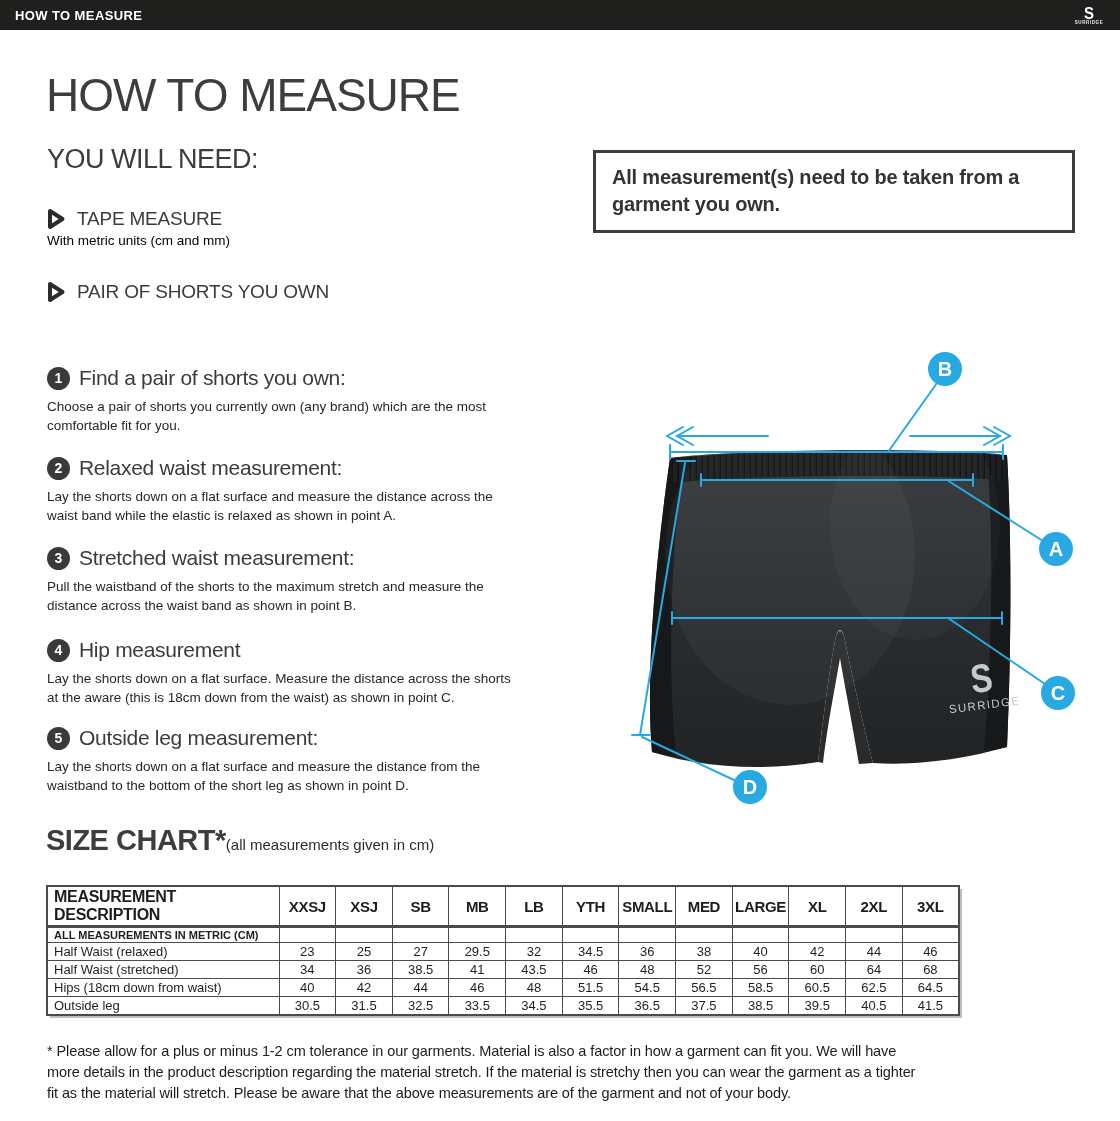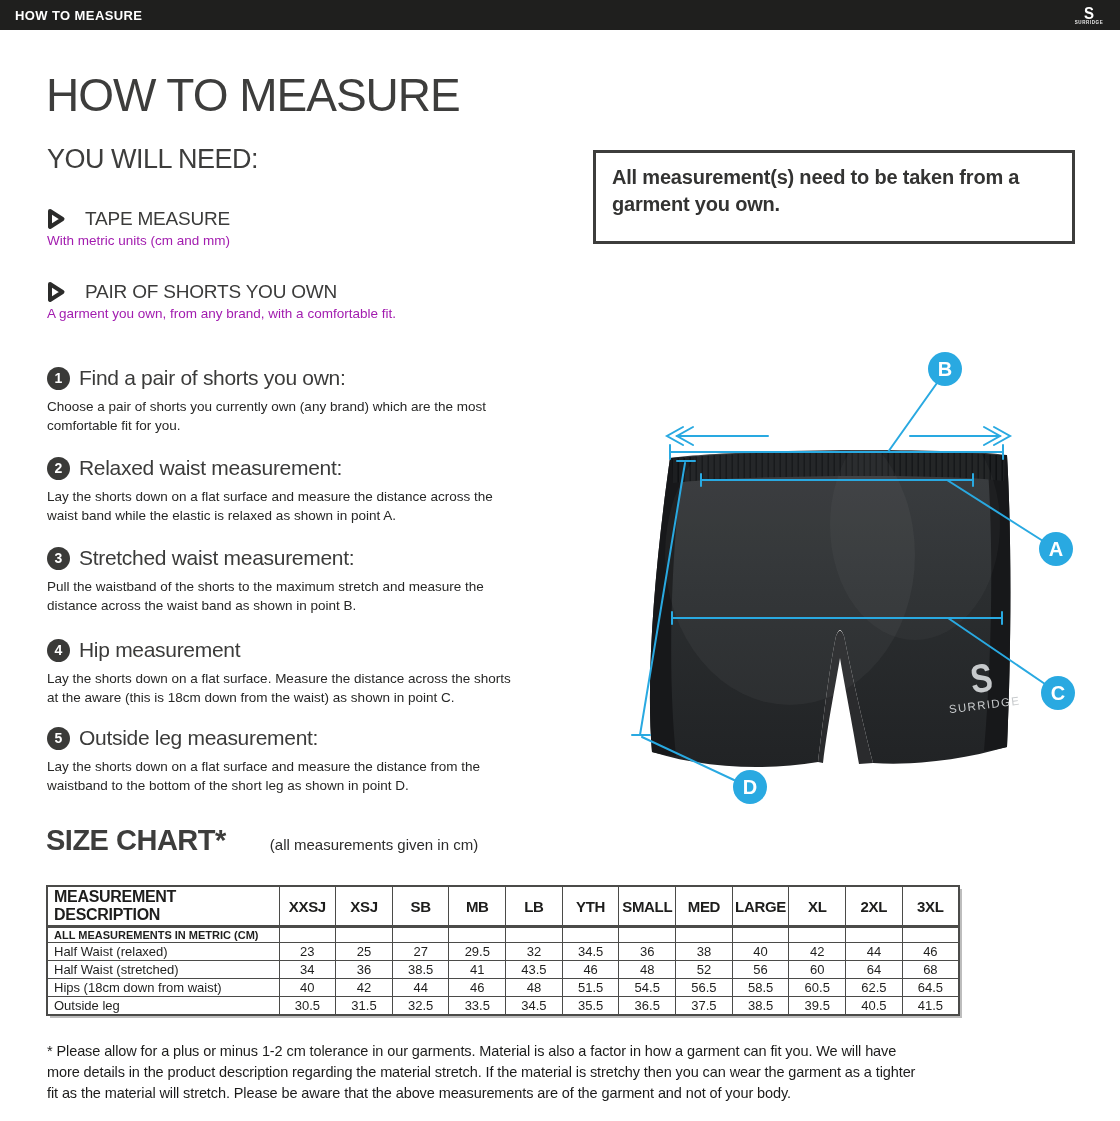--- a/index.html
+++ b/index.html
@@ -11,38 +11,38 @@
   .topbar{position:absolute;left:0;top:0;width:1120px;height:30px;background:#1f1f1e;display:flex;align-items:center;}
   .topbar-title{color:#ffffff;font-size:13px;font-weight:bold;letter-spacing:.4px;padding-left:15px;}
   .topbar-logo{position:absolute;right:10px;top:1px;width:42px;height:28px;display:flex;flex-direction:column;align-items:center;justify-content:center;line-height:1;}
   .topbar-logo .s-glyph{color:#ffffff;font-size:15px;font-weight:bold;transform:scaleY(1.15);}
   .topbar-logo .s-word{color:#e8e8e8;font-size:4.5px;font-weight:bold;letter-spacing:.6px;margin-top:1px;}
   
   .page-title{position:absolute;left:46px;top:68px;font-size:46px;font-weight:400;letter-spacing:-1px;color:#3d3d3c;margin:0;}
   .need-heading{position:absolute;left:47px;top:144px;font-size:27px;font-weight:400;letter-spacing:-.5px;color:#3d3d3c;margin:0;}
   
   .need-item{position:absolute;left:47px;width:520px;}
-  .need-item .row{display:flex;align-items:center;gap:19px;}
+  .need-item .row{display:flex;align-items:center;gap:11px;}
   .need-title{font-size:19px;color:#3b3b3a;letter-spacing:-.2px;}
-  .need-sub{font-size:13.5px;color:#a21caf;margin-top:3px;}
+  .need-sub{font-size:13.5px;color:#000000;margin-top:3px;}
   .tri-icon{width:19px;height:22px;flex:0 0 auto;}
   
-  .notice-box{position:absolute;left:593px;top:150px;width:482px;height:94px;border:3px solid #3d3d3c;box-sizing:border-box;padding:11px 16px;}
+  .notice-box{position:absolute;left:593px;top:150px;width:482px;height:83px;border:3px solid #3d3d3c;box-sizing:border-box;padding:11px 16px;}
   .notice-text{font-size:20px;font-weight:bold;line-height:27px;color:#333332;letter-spacing:-.2px;}
   
   .steps{position:absolute;left:0;top:0;}
   .step{position:absolute;left:47px;width:478px;}
   .step-head{display:flex;align-items:center;gap:9px;}
   .step-num{width:23px;height:23px;border-radius:50%;background:#3a3a38;color:#ffffff;font-size:14px;font-weight:bold;display:flex;align-items:center;justify-content:center;flex:0 0 auto;}
   .step-title{font-size:21px;font-weight:400;color:#3b3b3a;letter-spacing:-.3px;margin:0;}
   .step-body{font-size:13.5px;line-height:19px;color:#272726;margin:7px 0 0 0;width:474px;}
   
   .sizechart-head{position:absolute;left:46px;top:824px;display:flex;align-items:baseline;}
   .sizechart-title{font-size:29px;font-weight:700;letter-spacing:-.5px;color:#3d3d3c;margin:0;}
-  .sizechart-note{font-size:15px;color:#2c2c2b;margin-left:44px;}
+  .sizechart-note{font-size:15px;color:#2c2c2b;}
   .size-table{position:absolute;left:46px;top:885px;width:914px;border-collapse:collapse;table-layout:fixed;box-shadow:3px 3px 0 -1px #bdbdbd;padding-left:8px;}
   .size-table th,.size-table td{border:1.4px solid #4b4b49;box-sizing:border-box;}
   .size-table{border:2.5px solid #4b4b49;}
   .size-table thead th{height:27px;font-size:15px;font-weight:bold;color:#1d1d1c;letter-spacing:-.3px;border-bottom:3px solid #4b4b49;}
   .size-table thead th.desc{text-align:left;padding-left:6px;width:232px;font-size:16px;}
   .size-table td{height:18px;font-size:13px;color:#1f1f1e;text-align:center;}
   .size-table td.label{text-align:left;padding-left:6px;}
   .size-table tr.metric td{height:16px;font-size:11px;font-weight:bold;}
   
   .footnote{position:absolute;left:47px;top:1026px;width:876px;font-size:14.5px;line-height:21px;color:#1c1c1b;letter-spacing:-.1px;}
@@ -73,21 +73,20 @@
   <div class="need-sub">With metric units (cm and mm)</div>
 </div>
 
 <div class="need-item" style="top:281px;">
   <div class="row">
     <svg class="tri-icon" viewBox="0 0 19 22">
       <polygon points="3,3 15.5,11 3,19" fill="#ffffff" stroke="#2b2b2a" stroke-width="4" stroke-linejoin="round"></polygon>
     </svg>
     <span class="need-title">PAIR OF SHORTS YOU OWN</span>
   </div>
-  <div class="need-sub">A garment you own, from any brand, with a comfortable fit.</div>
 </div>
 
 <div class="notice-box">
   <div class="notice-text">All measurement(s) need to be taken from a garment you own.</div>
 </div>
 
 <div class="steps">
     <div class="step" style="top: 366px;">
       <div class="step-head">
         <span class="step-num">1</span>

